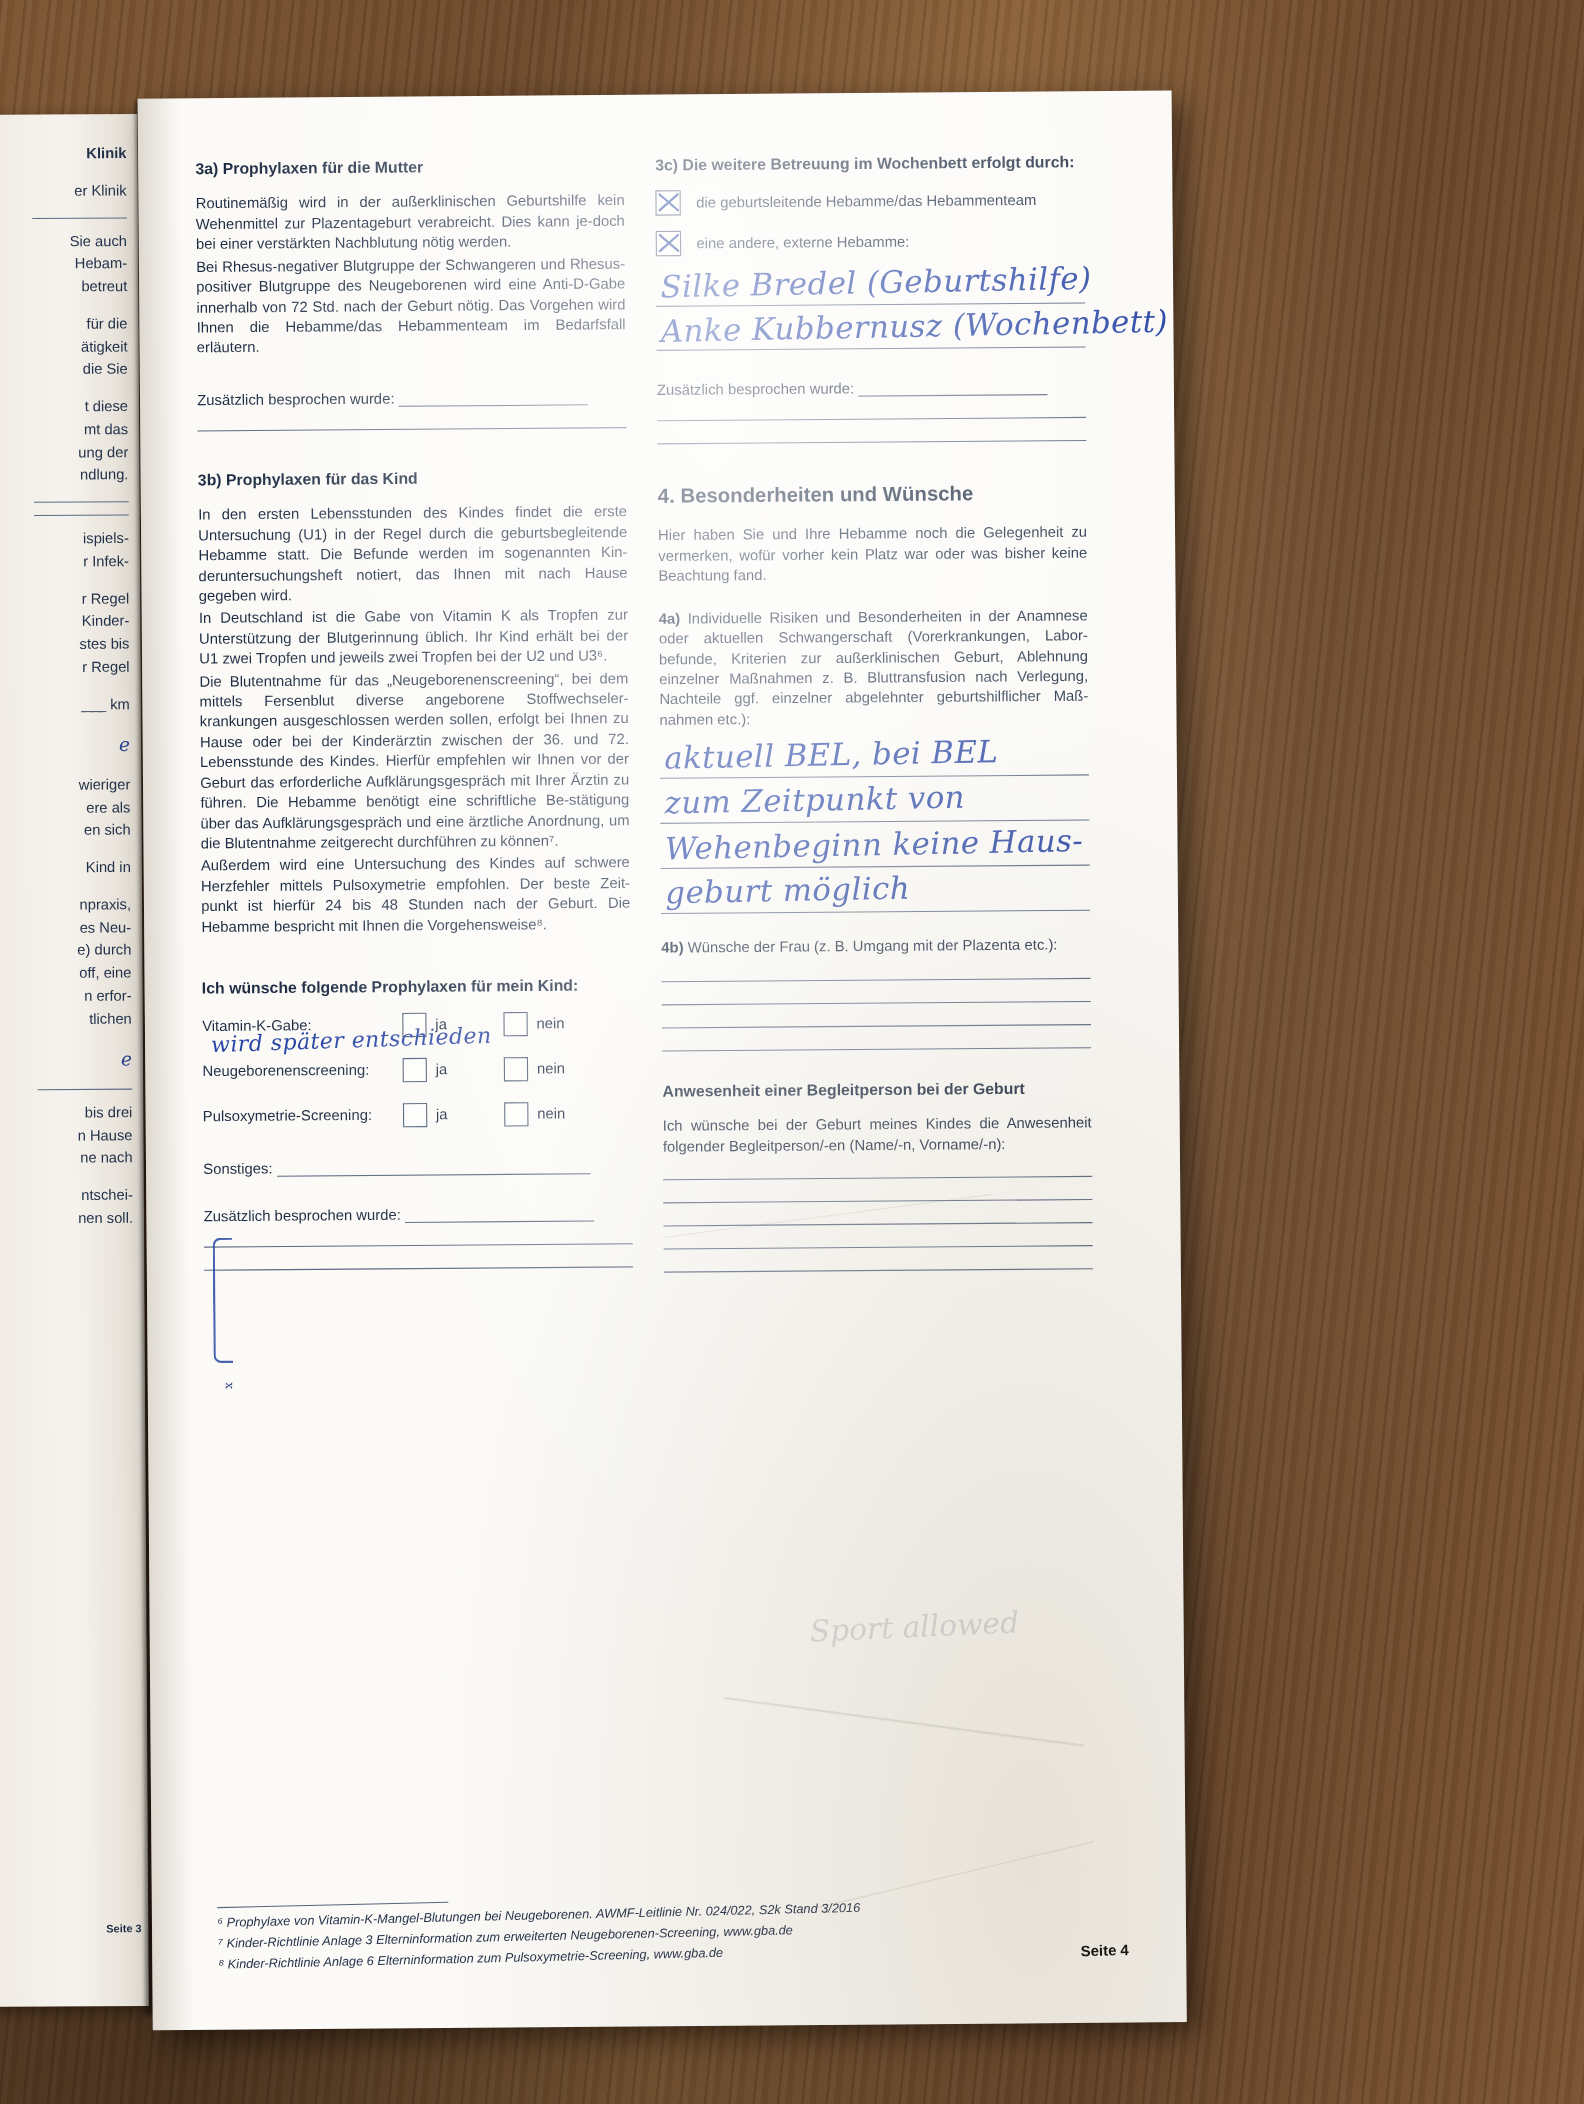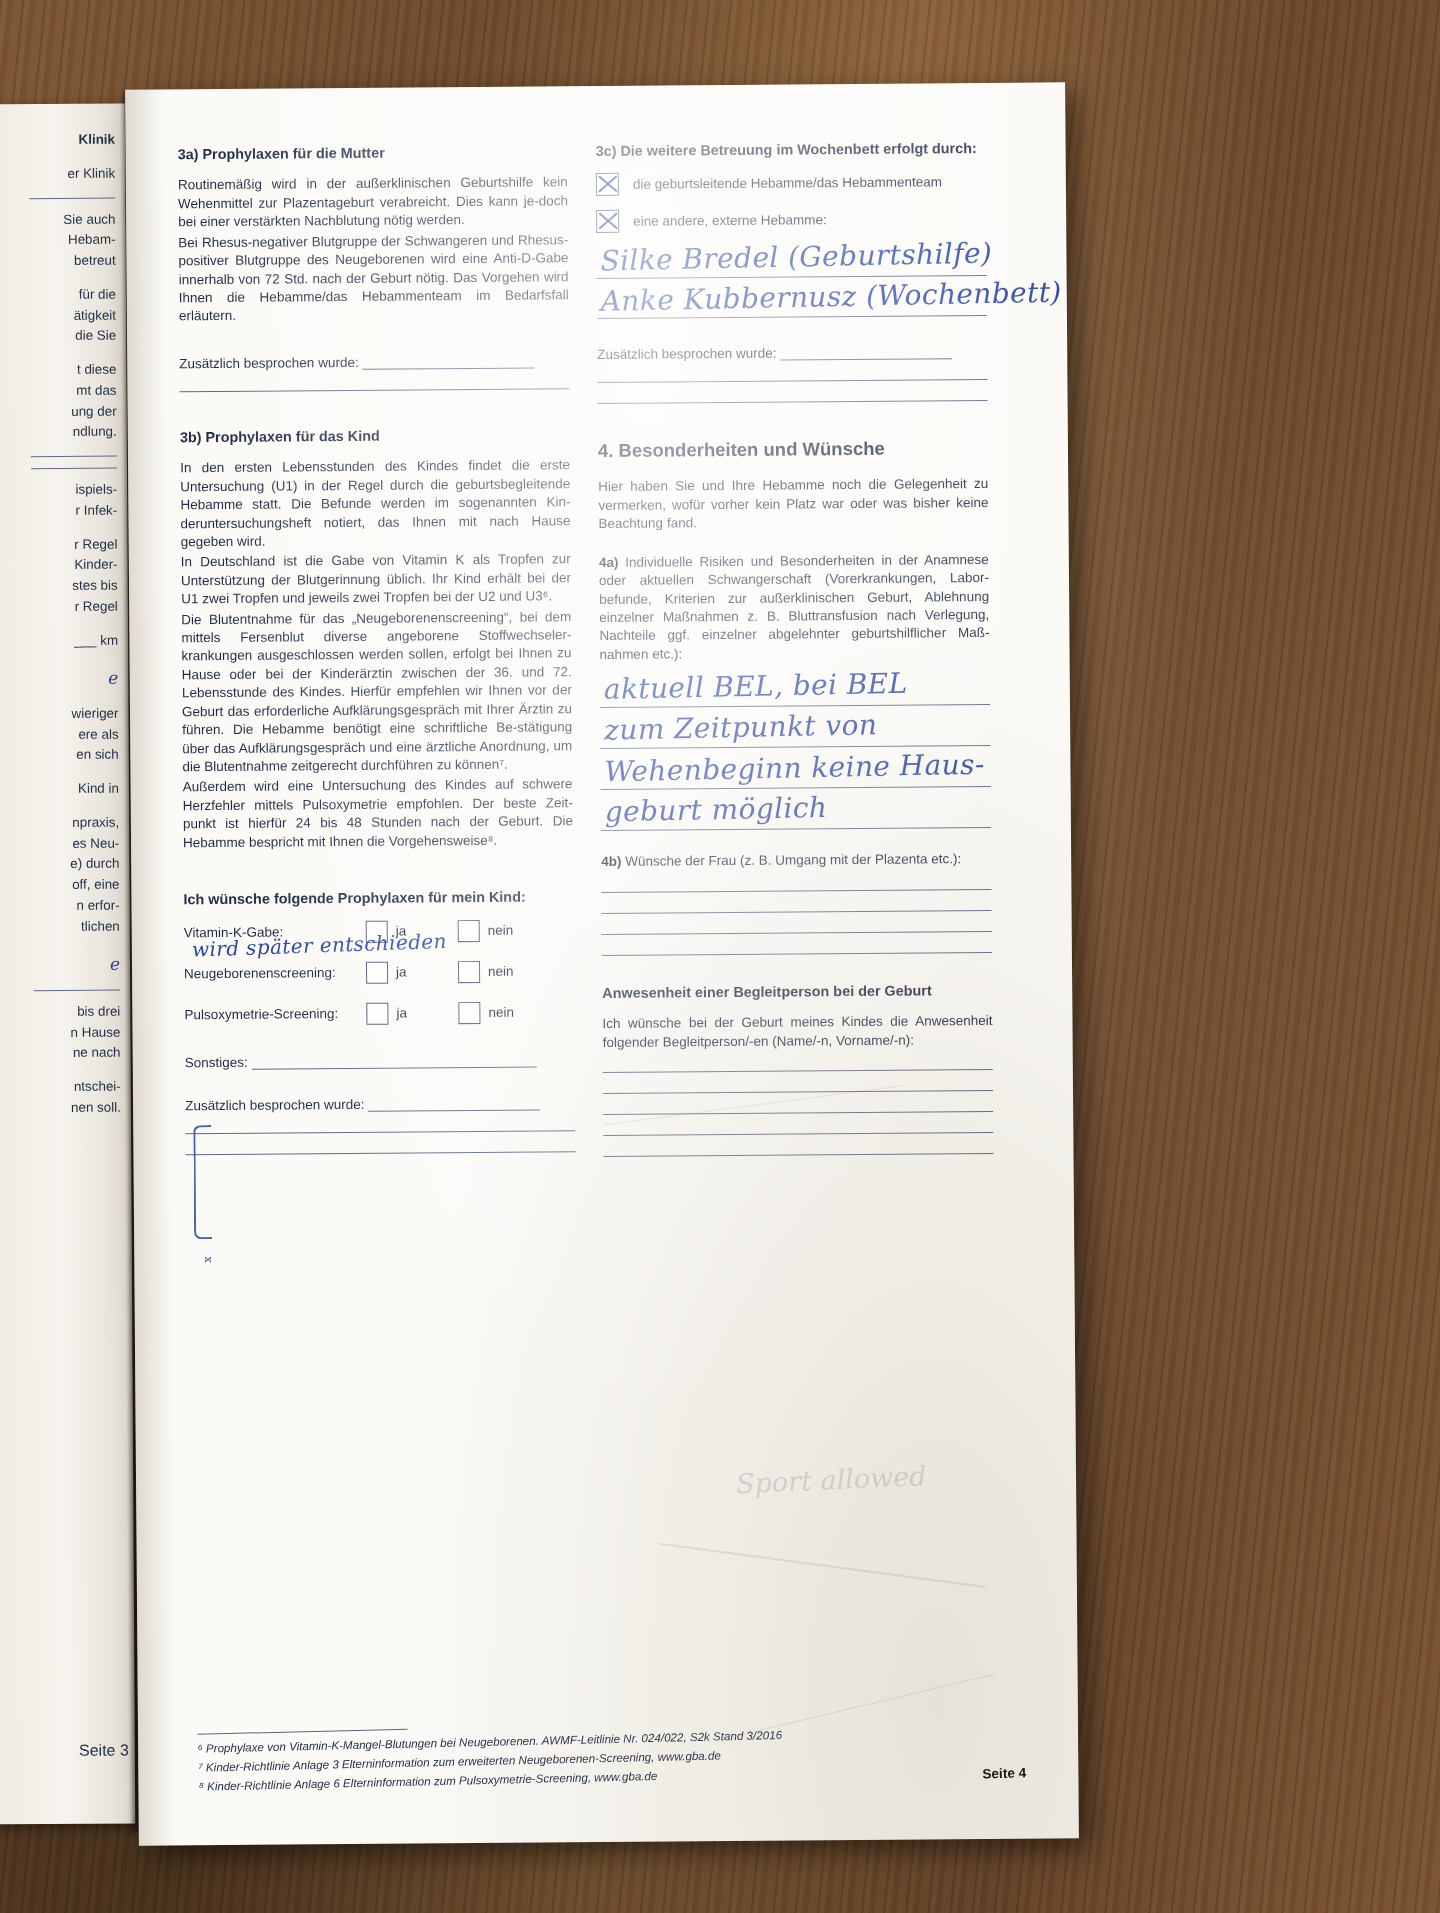--- a/index.html
+++ b/index.html
@@ -68,22 +68,22 @@
   .lp-hand {
     font-family: "DejaVu Serif", serif;
     color: #27408f;
     font-style: italic;
     font-size: 17px;
   }
   .lp-page {
     position: absolute;
     bottom: 64px;
     right: 6px;
-    font-weight: normal;
-    font-size: 16px;
+    font-weight: bold;
+    font-size: 10px;
     color: #1f2f47;
   }
   .gutter-shadow {
     position: absolute;
     left: 128px;
     top: 92px;
     width: 34px;
     height: 1740px;
     background: linear-gradient(90deg, rgba(0,0,0,0.55) 0%, rgba(0,0,0,0.18) 45%, rgba(0,0,0,0.0) 100%);
     filter: blur(2px);

